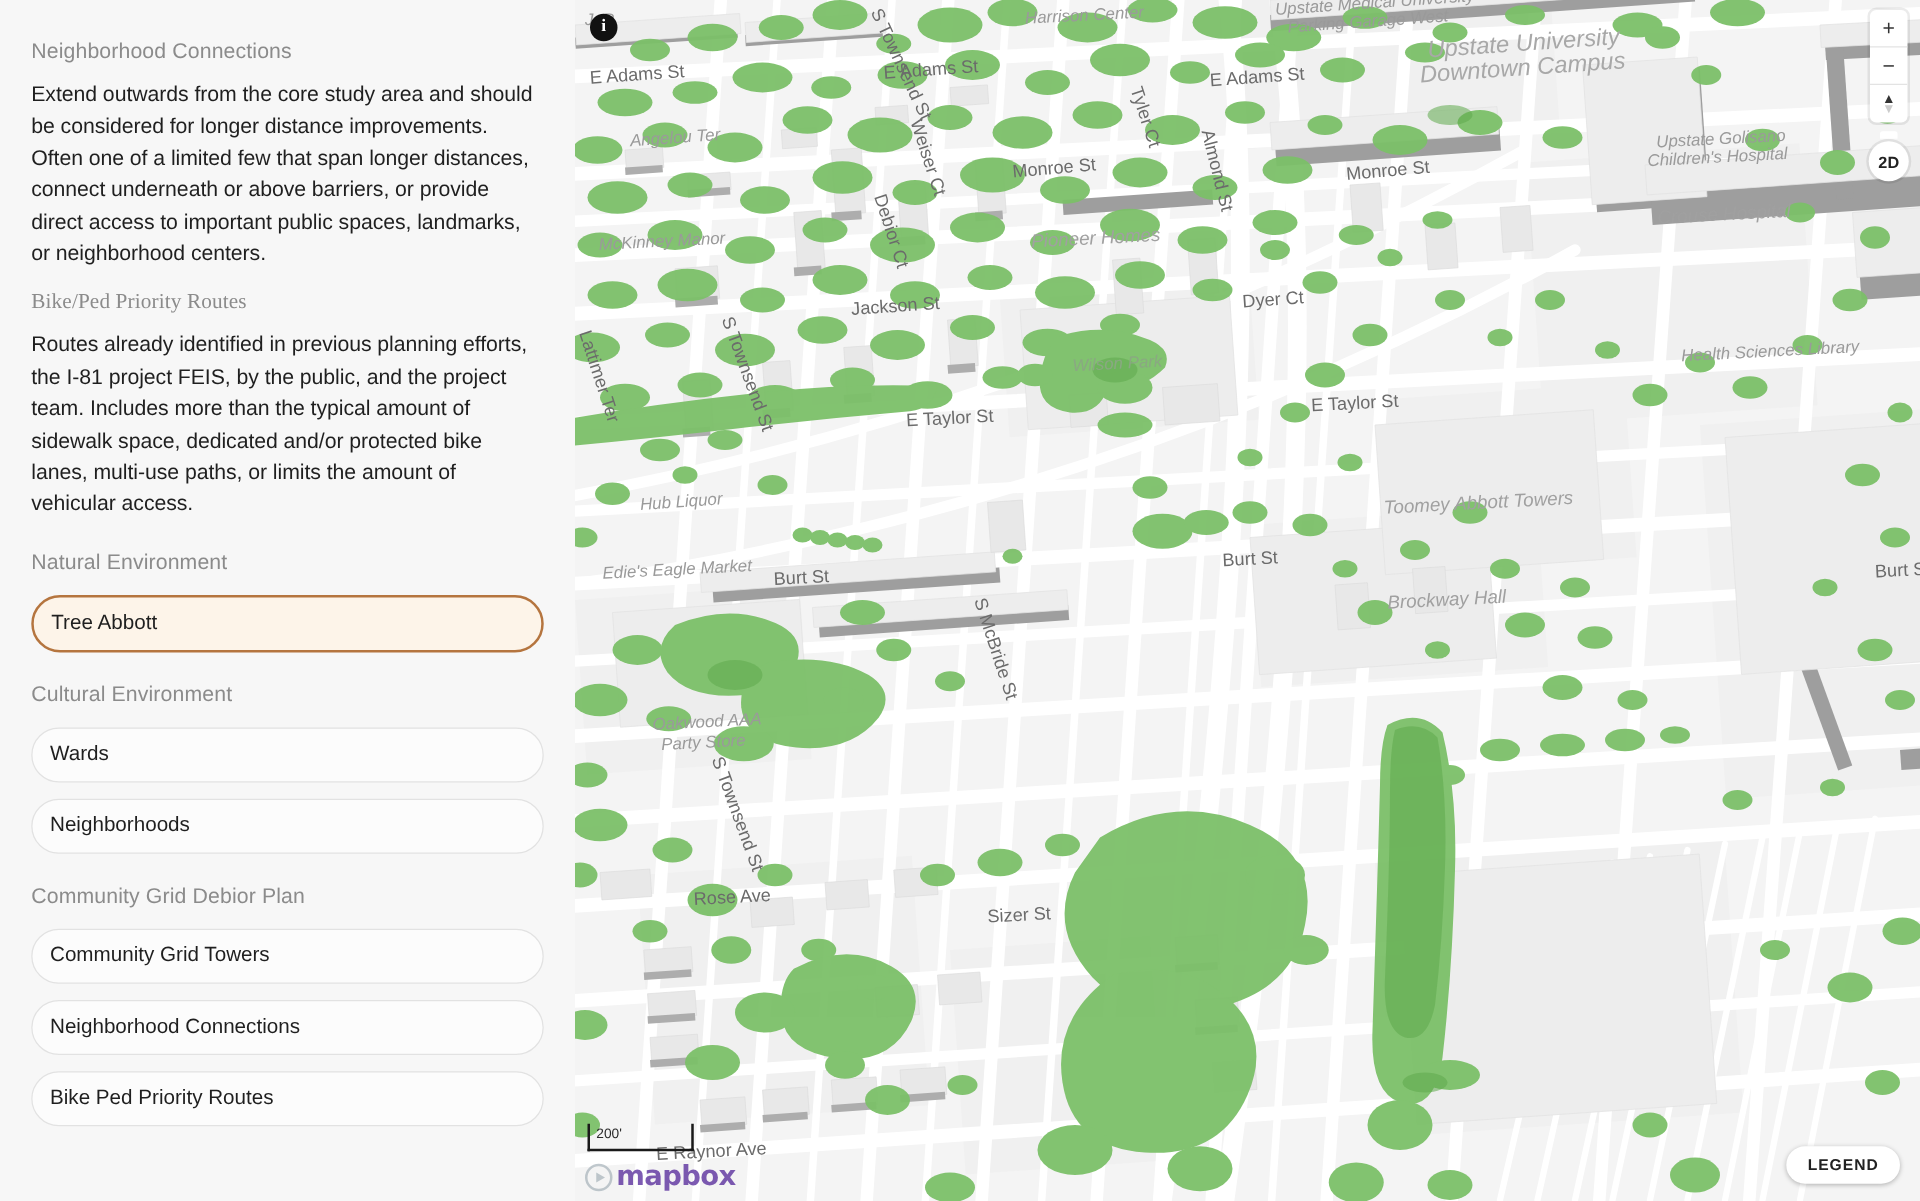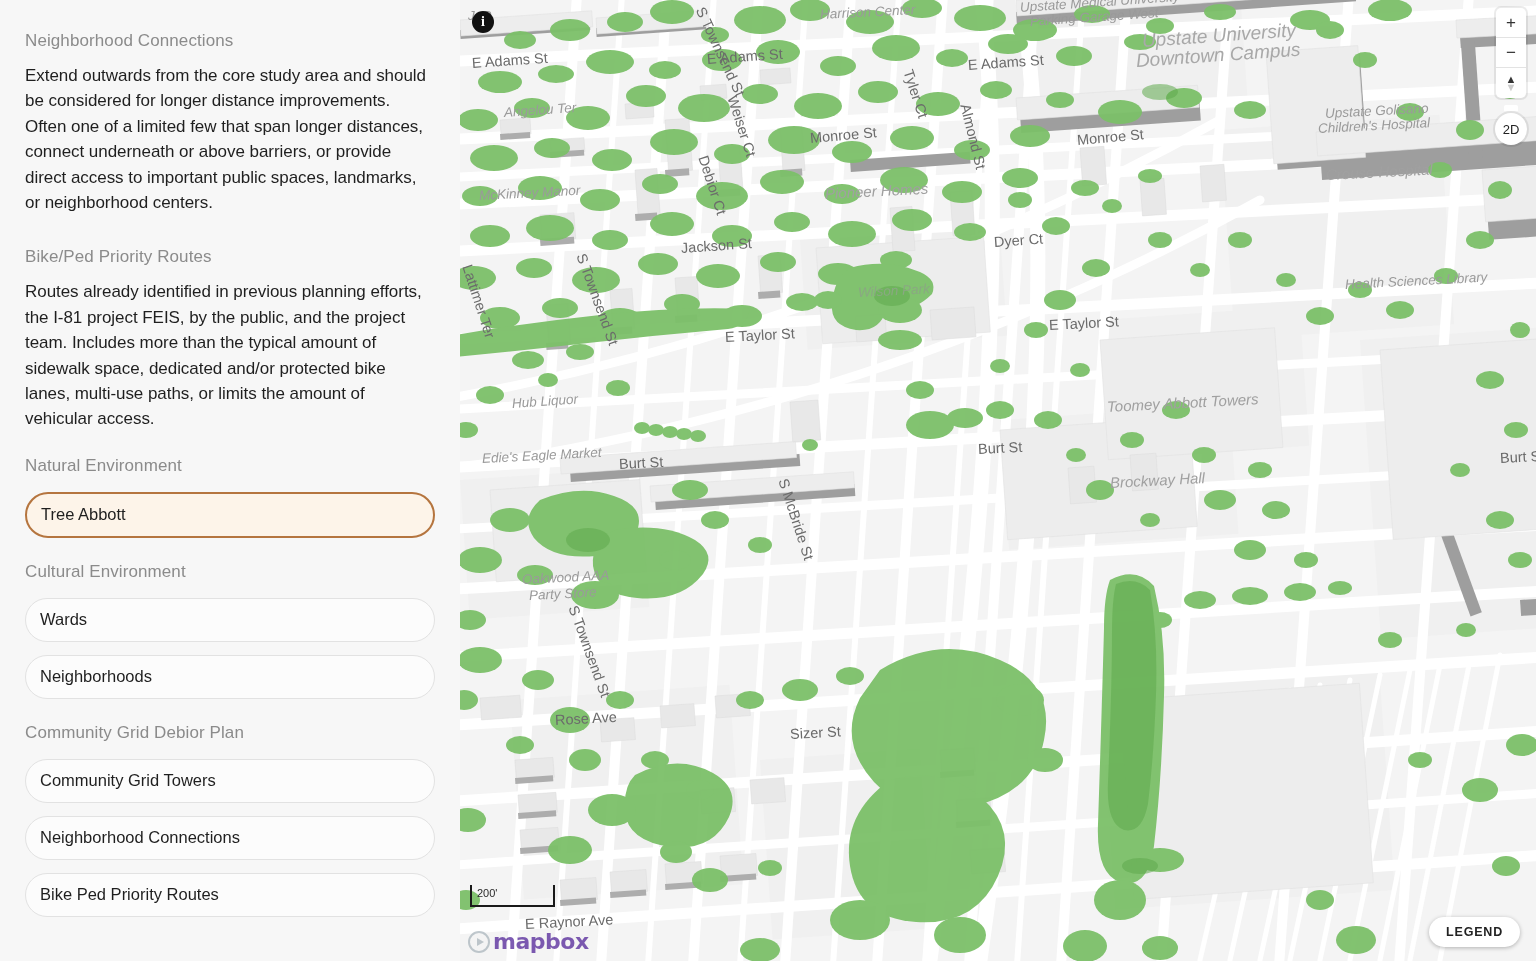--- a/index.html
+++ b/index.html
@@ -60,21 +60,21 @@
   }
 
   .pill.selected {
     border: 2px solid #b5753f;
     background: #fdf4e9;
     height: 46px;
   }
 
   .gap-desc-title { margin-top: 31px; }
   .gap-title-body { margin-top: 12px; }
-  .gap-body-next  { margin-top: 32px; }
+  .gap-body-next  { margin-top: 16px; font-family: Liberation Serif, serif; }
   .gap-grp-title  { margin-top: 24px; }
   .gap-title-pill { margin-top: 16px; }
   .gap-pill-pill  { margin-top: 13px; }
 
   
   #map {
     position: relative;
     width: 1076px;
     height: 961px;
     background: #f2f2f2;
@@ -174,42 +174,42 @@
     top: 113px;
     width: 32px;
     height: 32px;
     border-radius: 50%;
     background: #fff;
     box-shadow: 0 0 0 2px rgba(0,0,0,0.08);
     display: flex;
     align-items: center;
     justify-content: center;
     font-size: 13px;
-    font-weight: 400;
+    font-weight: 700;
     color: #222;
     cursor: pointer;
     z-index: 30;
   }
   #toggle-2d::before {
     content: "";
     position: absolute;
     top: -8px;
     left: 50%;
     margin-left: -7px;
     width: 14px;
     height: 6px;
     background: #fff;
     border-radius: 2px 2px 0 0;
   }
 
   
   #scalebar {
     position: absolute;
     left: 10px;
-    bottom: 54px;
+    bottom: 40px;
     width: 85px;
     height: 22px;
     border: 2px solid #1a1a1a;
     border-top: none;
     z-index: 25;
   }
   #scalebar span {
     position: absolute;
     left: 5px;
     top: 2px;

